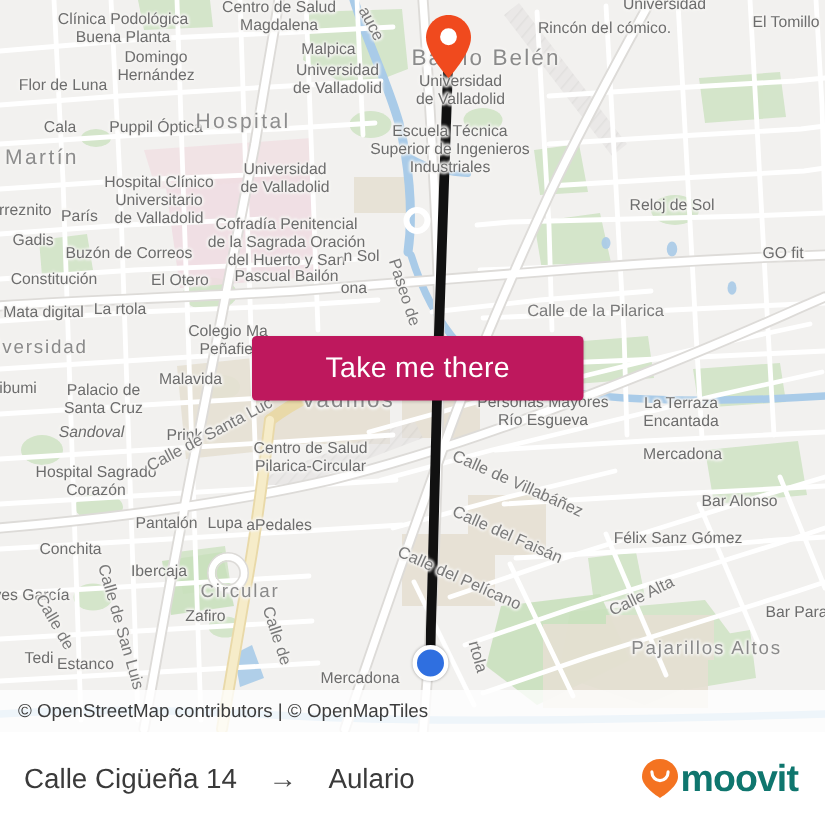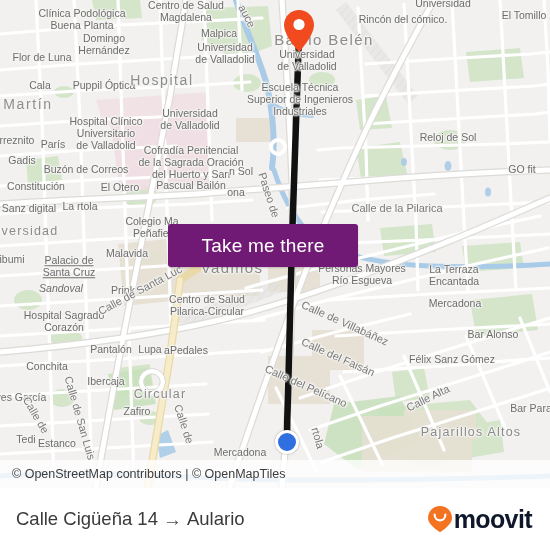--- a/index.html
+++ b/index.html
@@ -47,22 +47,22 @@
     padding-left: 12px;
     font-size: 12.5px; color: #3c3c3c;
     font-family: "Liberation Sans", sans-serif;
     z-index: 40;
   }
 
   
   #take-me-there {
     position: absolute;
     left: 168px; top: 224px;
-    width: 190px; height: 43px;
-    background: #701a75;
+    width: 221px; height: 43px;
+    background: #be185d;
     border: none; border-radius: 3px;
     color: #ffffff;
     font-size: 19px;
     font-family: "Liberation Sans", sans-serif;
     letter-spacing: 0.2px;
     cursor: pointer;
     z-index: 35;
     display:flex; align-items:center; justify-content:center;
     box-shadow: 0 1px 2px rgba(0,0,0,0.18);
   }
@@ -78,29 +78,29 @@
   }
 
   
   #footer {
     position:absolute; left:0; top:488px;
     width:550px; height:62px; background:#ffffff;
     display:flex; align-items:center; justify-content:space-between;
     padding: 0 18px 0 16px;
   }
   #route-summary {
-    display:flex; align-items:center; gap:5px;
+    display:flex; align-items:center; gap:21px;
     font-size: 18.5px; color:#3a3a3a;
     font-family:"Liberation Sans", sans-serif;
     justify-content:center;
   }
   #route-arrow { font-size: 19px; color:#4a4a4a; line-height:1; }
   #moovit-logo { display:flex; align-items:center; gap:1px; }
   #moovit-wordmark {
-    font-size: 25px; font-weight: bold; color:#0f172a;
+    font-size: 25px; font-weight: bold; color:#0f766e;
     letter-spacing:-0.6px; font-family:"Liberation Sans", sans-serif;
   }
 </style>
 </head>
 <body>
 
 <div id="app">
 
   <div id="map">
 
@@ -299,28 +299,28 @@
         <div class="maplabel poi" style="left: 14px; top: 141px;">orreznito</div>
         <div class="maplabel poi" style="left: 53px; top: 145px;">París</div>
         <div class="maplabel poi" style="left: 22px; top: 161px;">Gadis</div>
         <div class="maplabel poi" style="left: 191px; top: 168px;">Cofradía Penitencial<br>de la Sagrada Oración<br>del Huerto y San<br>Pascual Bailón</div>
         <div class="maplabel poi" style="left: 86px; top: 170px;">Buzón de Correos</div>
         <div class="maplabel poi" style="left: 241px; top: 172px;">n Sol</div>
         <div class="maplabel poi" style="left: 36px; top: 187px;">Constitución</div>
         <div class="maplabel poi" style="left: 120px; top: 188px;">El Otero</div>
         <div class="maplabel poi" style="left: 236px; top: 193px;">ona</div>
         <div class="maplabel street" style="left: 397px; top: 208px;">Calle de la Pilarica</div>
-        <div class="maplabel poi" style="left: 29px; top: 209px;">Sanz digital</div>
+        <div class="maplabel poi" style="left: 29px; top: 209px;">Mata digital</div>
         <div class="maplabel poi" style="left: 80px; top: 207px;">La rtola</div>
         <div class="maplabel poi" style="left: 152px; top: 228px;">Colegio Ma<br>Peñafiel</div>
         <div class="maplabel area2" style="left: 28px; top: 231px;">iversidad</div>
         <div class="maplabel poi" style="left: 127px; top: 254px;">Malavida</div>
         <div class="maplabel big" style="left: 232px; top: 268px;">Vadillos</div>
         <div class="maplabel poi" style="left: 12px; top: 260px;">ibumi</div>
-        <div class="maplabel poi" style="left: 69px; top: 267px; text-decoration: underline;">Palacio de<br>Santa Cruz</div>
+        <div class="maplabel poi" style="left: 69px; top: 267px;">Palacio de<br>Santa Cruz</div>
         <div class="maplabel poi" style="left: 362px; top: 275px;">Personas Mayores<br>Río Esgueva</div>
         <div class="maplabel poi" style="left: 454px; top: 276px;">La Terraza<br>Encantada</div>
         <div class="maplabel poi" style="left: 61px; top: 289px; font-style: italic;">Sandoval</div>
         <div class="maplabel poi" style="left: 123px; top: 291px;">Prink</div>
         <div class="maplabel poi" style="left: 207px; top: 306px;">Centro de Salud<br>Pilarica-Circular</div>
         <div class="maplabel poi" style="left: 455px; top: 304px;">Mercadona</div>
         <div class="maplabel poi" style="left: 64px; top: 322px;">Hospital Sagrado<br>Corazón</div>
         <div class="maplabel poi" style="left: 493px; top: 335px;">Bar Alonso</div>
         <div class="maplabel poi" style="left: 111px; top: 350px;">Pantalón</div>
         <div class="maplabel poi" style="left: 150px; top: 350px;">Lupa</div>

